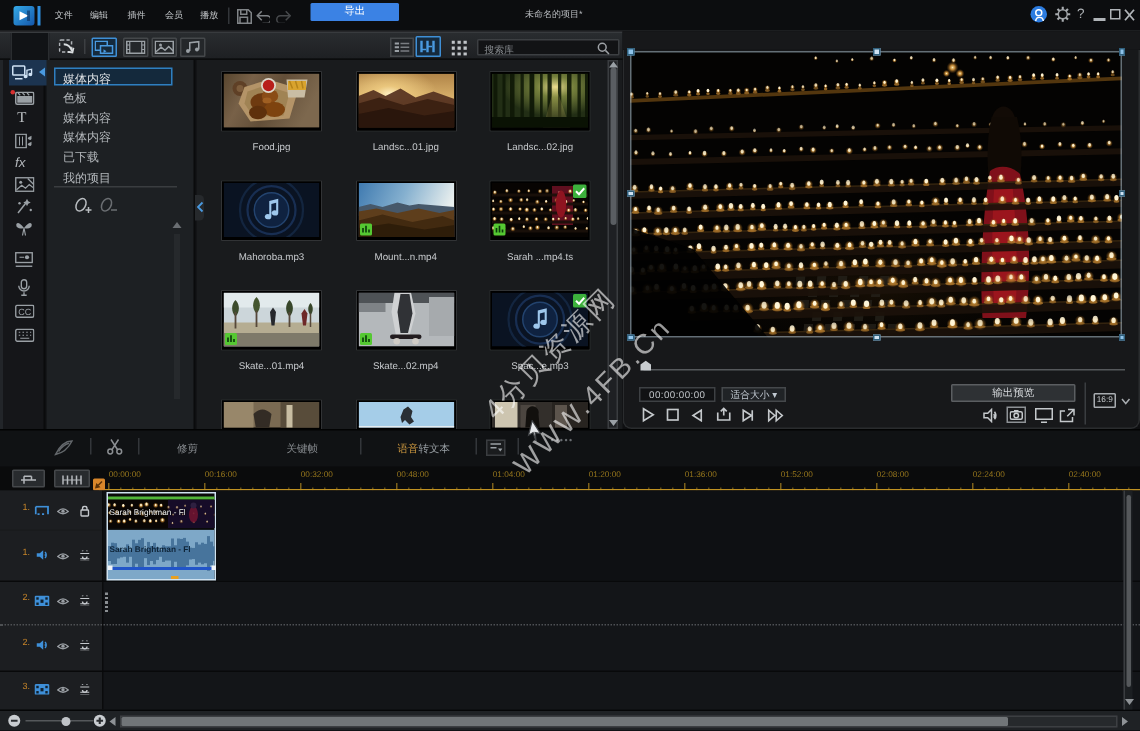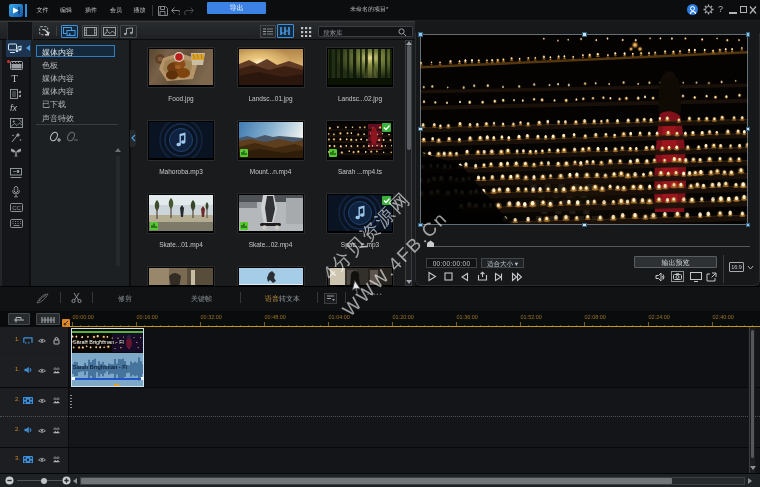--- a/index.html
+++ b/index.html
@@ -166,21 +166,21 @@
     <rect x="0.5" y="0.5" width="12" height="8" rx="1" fill="none" stroke="#9aa0a5" stroke-width="0.9"></rect>
     <path d="M2.5,2.5 h1 M5,2.5 h1 M7.5,2.5 h1 M10,2.5 h0.8 M2.5,4.5 h1 M5,4.5 h1 M7.5,4.5 h1 M10,4.5 h0.8 M3.5,6.5 h6" stroke="#9aa0a5" stroke-width="0.8"></path>
   </svg>
 <div class="a" style="left:31px;top:40px;width:99px;height:246px;background:#1d2023;border-right:1px solid #0a0b0c;"></div>
 <div class="a" style="left:36px;top:44.5px;width:79px;height:12.5px;background:#14293c;border:1px solid #2f7fc0;"></div>
 <div class="a" style="left:42px;top:46.5px;font-size:8px;color:#dfe3e6;">媒体内容</div>
 <div class="a" style="left:42px;top:59.7px;font-size:8px;color:#b4b8bc;">色板</div>
 <div class="a" style="left:42px;top:72.9px;font-size:8px;color:#b4b8bc;">媒体内容</div>
 <div class="a" style="left:42px;top:86.1px;font-size:8px;color:#b4b8bc;">媒体内容</div>
 <div class="a" style="left:42px;top:99.3px;font-size:8px;color:#b4b8bc;">已下载</div>
-<div class="a" style="left:42px;top:112.5px;font-size:8px;color:#b4b8bc;">声音特效</div>
+<div class="a" style="left:42px;top:112.5px;font-size:8px;color:#b4b8bc;">我的项目</div>
 <div class="a" style="left:36px;top:124px;width:82px;height:1px;background:#3a3d40;"></div>
 <svg class="a" style="left:48px;top:131px;" width="15" height="13">
     <ellipse cx="6" cy="5.5" rx="3" ry="4.5" fill="none" stroke="#b8bcc0" transform="rotate(28 6 5.5)"></ellipse>
     <path d="M9,9 h4 M11,7 v4" stroke="#b8bcc0"></path>
   </svg>
 <svg class="a" style="left:65px;top:131px;" width="15" height="13" opacity="0.5">
     <ellipse cx="6" cy="5.5" rx="3" ry="4.5" fill="none" stroke="#b8bcc0" transform="rotate(28 6 5.5)"></ellipse>
     <path d="M9,9 h4" stroke="#b8bcc0"></path>
   </svg>
 <div class="a" style="left:115px;top:148px;width:0;height:0;border-left:3px solid transparent;border-right:3px solid transparent;border-bottom:4px solid #6a6e72;"></div>

